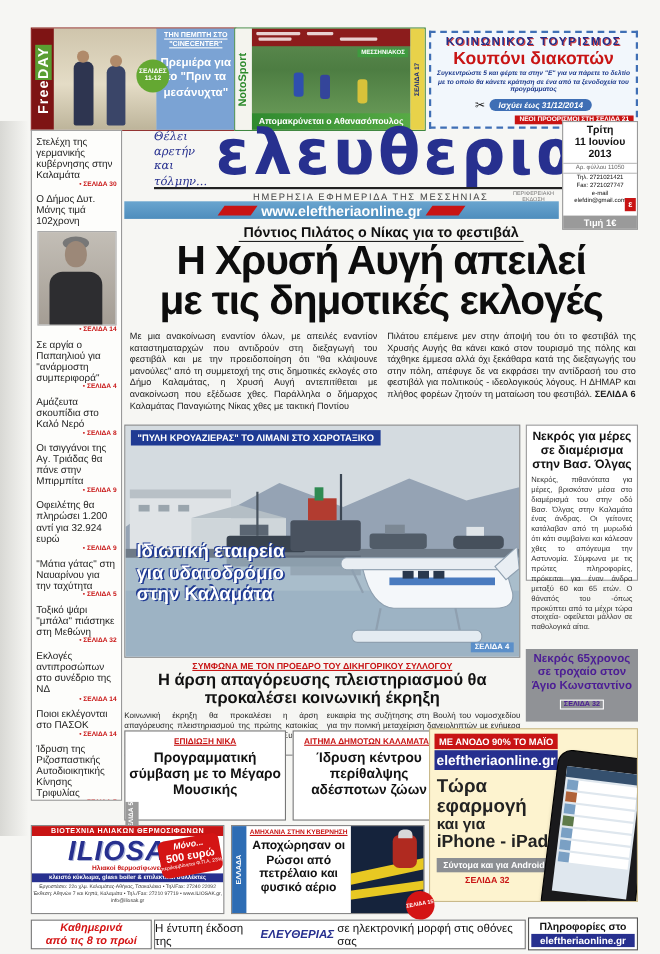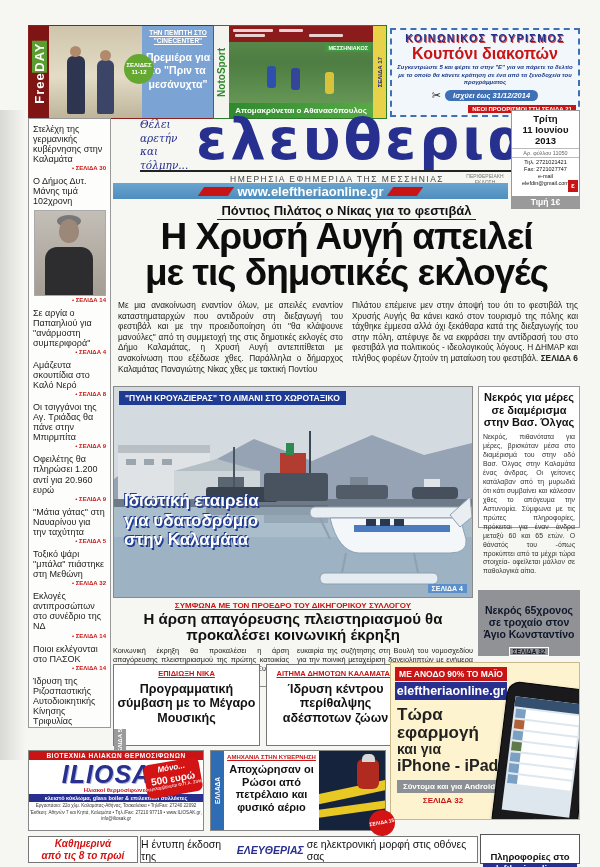--- a/index.html
+++ b/index.html
@@ -76,21 +76,21 @@
   .pageref{font-weight:bold;}
   
   .portbox{left:113px;top:386px;width:360px;height:212px;border:1px solid #8a8a8a;background:#dfe4e8;box-sizing:border-box;position:absolute;overflow:hidden;}
   .port-label{position:absolute;left:5px;top:4px;z-index:4;background:#1f3a93;color:#fff;font-size:8.5px;font-weight:bold;padding:2px 6px;}
   .port-caption{position:absolute;left:10px;top:104px;z-index:4;color:#fff;font-size:17px;font-weight:bold;line-height:1.15;text-shadow:1.5px 1.5px 0 #1f3a93,-1px -1px 0 #1f3a93;}
   .port-page{position:absolute;right:5px;bottom:4px;z-index:4;background:#5b8fc9;color:#fff;font-size:7px;font-weight:bold;padding:1px 4px;}
   
   .deadbox{left:478px;top:386px;width:102px;height:142px;border:1px solid #999;background:#fff;box-sizing:border-box;padding:4px 4px;position:absolute;}
   .dead-h{font-size:11px;font-weight:bold;text-align:center;line-height:1.15;margin-bottom:4px;}
   .dead-b{font-size:6.9px;line-height:1.3;color:#333;}
-  .crashbox{left:478px;top:590px;width:102px;height:66px;background:#909296;color:#0f172a;text-align:center;box-sizing:border-box;padding:14px 4px;position:absolute;}
+  .crashbox{left:478px;top:590px;width:102px;height:66px;background:#909296;color:#4c1d95;text-align:center;box-sizing:border-box;padding:3px 4px;position:absolute;}
   .crash-t{font-size:10.5px;font-weight:bold;line-height:1.15;}
   .crash-p{display:inline-block;border:1px solid #fff;font-size:6.5px;font-weight:bold;padding:0 3px;margin-top:3px;}
   
   .auction{left:113px;top:601px;width:360px;border-bottom:1px solid #888;padding-bottom:4px;}
   .auc-kicker{text-align:center;font-size:8px;font-weight:bold;color:#c81414;text-decoration:underline;}
   .auc-h{text-align:center;font-size:15px;font-weight:bold;line-height:1.05;margin-top:1px;}
   .auc-cols{display:flex;gap:8px;margin-top:3px;}
   .auc-col{flex:1;font-size:7.3px;line-height:1.25;color:#222;}
   
   .minibox{top:664px;height:82px;border:1px solid #777;background:#fff;box-sizing:border-box;display:flex;position:absolute;}
@@ -140,21 +140,21 @@
   .rp1{left:-6px;top:36px;width:80px;height:10px;transform:rotate(-12deg);}
   .rp2{left:-6px;top:54px;width:80px;height:8px;transform:rotate(-8deg);}
   .ru-worker{position:absolute;right:6px;top:8px;width:22px;height:30px;border-radius:6px;background:#b02a20;}
   .ru-helmet{position:absolute;right:10px;top:3px;width:13px;height:8px;border-radius:5px 5px 0 0;background:#d8d8d8;}
   .ru-badge{position:absolute;right:-10px;bottom:-6px;width:26px;height:26px;border-radius:50%;background:#d41414;color:#fff;font-size:5px;font-weight:bold;display:flex;align-items:center;justify-content:center;text-align:center;line-height:1.1;transform:rotate(-10deg);z-index:3;}
   
   .dailybox{left:28px;top:836px;width:110px;height:27px;border:1px solid #777;background:#fff;box-sizing:border-box;text-align:center;color:#d41414;font-weight:bold;font-style:italic;font-size:10px;line-height:1.2;padding-top:1px;position:absolute;}
   .footbar{left:140px;top:836px;width:338px;height:27px;border:1px solid #777;background:#fff;box-sizing:border-box;display:flex;align-items:center;justify-content:center;font-size:10.5px;gap:3px;position:absolute;}
   .footbar .brand{font-weight:bold;font-style:italic;color:#27308f;}
   .infobox{left:480px;top:834px;width:100px;height:30px;border:1px solid #555;background:#fff;box-sizing:border-box;text-align:center;position:absolute;}
-  .info-label{font-size:9.5px;font-weight:bold;margin-top:16px;}
+  .info-label{font-size:9.5px;font-weight:bold;margin-top:2px;}
   .info-site{background:#27308f;color:#fff;font-size:9px;font-weight:bold;margin:1px 2px 0;padding:1px 0;}
   .scan-shadow{left:0;top:110px;width:26px;height:650px;background:linear-gradient(90deg,#d8d8d4,#f6f6f300);}
 </style>
 </head>
 <body>
 
 <div class="abs scan-shadow"></div>
 
 <div class="abs freeday">
   <div class="fd-brand">
@@ -253,21 +253,21 @@
   </div>
   <div class="sb-item">
     <div class="sb-text">Αμάζευτα σκουπίδια στο Καλό Νερό</div>
     <div class="sb-page">• ΣΕΛΙΔΑ 8</div>
   </div>
   <div class="sb-item">
     <div class="sb-text">Οι τσιγγάνοι της Αγ. Τριάδας θα πάνε στην Μπιρμπίτα</div>
     <div class="sb-page">• ΣΕΛΙΔΑ 9</div>
   </div>
   <div class="sb-item">
-    <div class="sb-text">Οφειλέτης θα πληρώσει 1.200 αντί για 20.960 ευρώ</div>
+    <div class="sb-text">Οφειλέτης θα πληρώσει 1.200 αντί για 32.924 ευρώ</div>
     <div class="sb-page">• ΣΕΛΙΔΑ 9</div>
   </div>
   <div class="sb-item">
     <div class="sb-text">"Μάτια γάτας" στη Ναυαρίνου για την ταχύτητα</div>
     <div class="sb-page">• ΣΕΛΙΔΑ 5</div>
   </div>
   <div class="sb-item">
     <div class="sb-text">Τοξικό ψάρι "μπάλα" πιάστηκε στη Μεθώνη</div>
     <div class="sb-page">• ΣΕΛΙΔΑ 32</div>
   </div>

